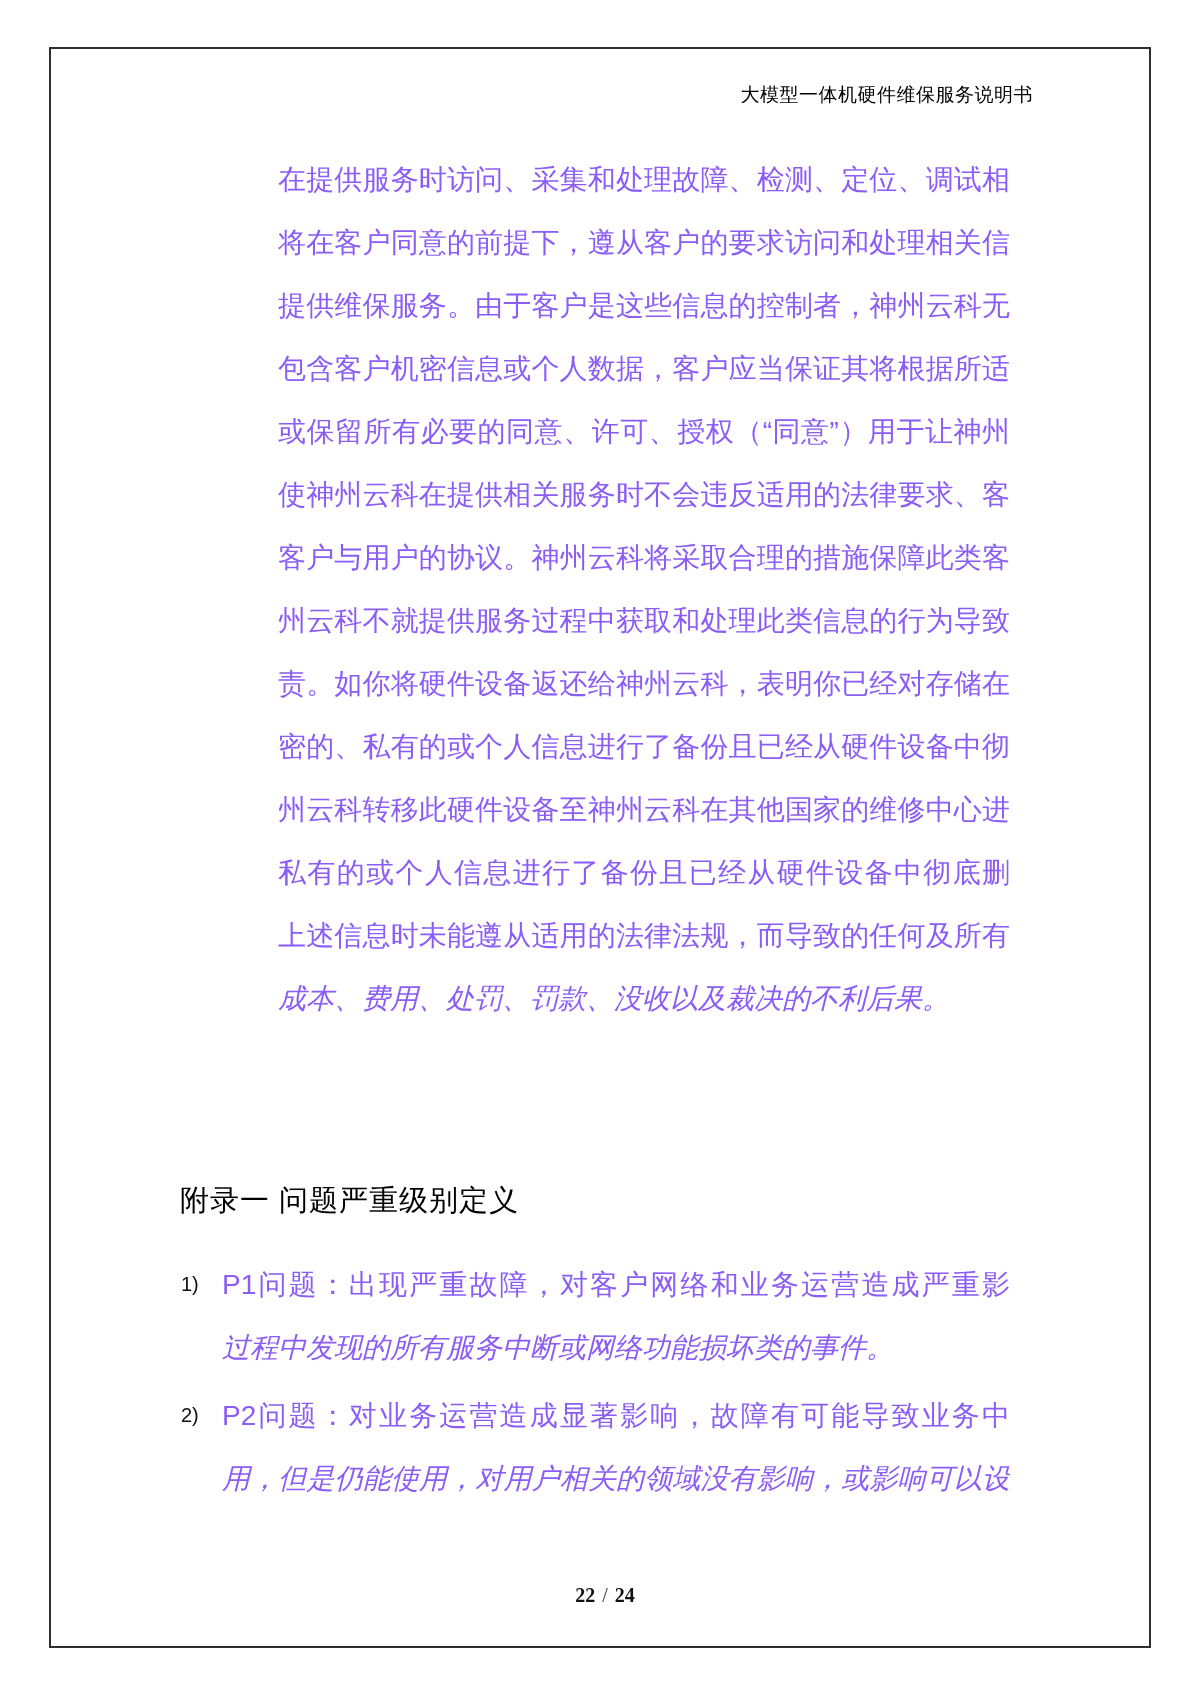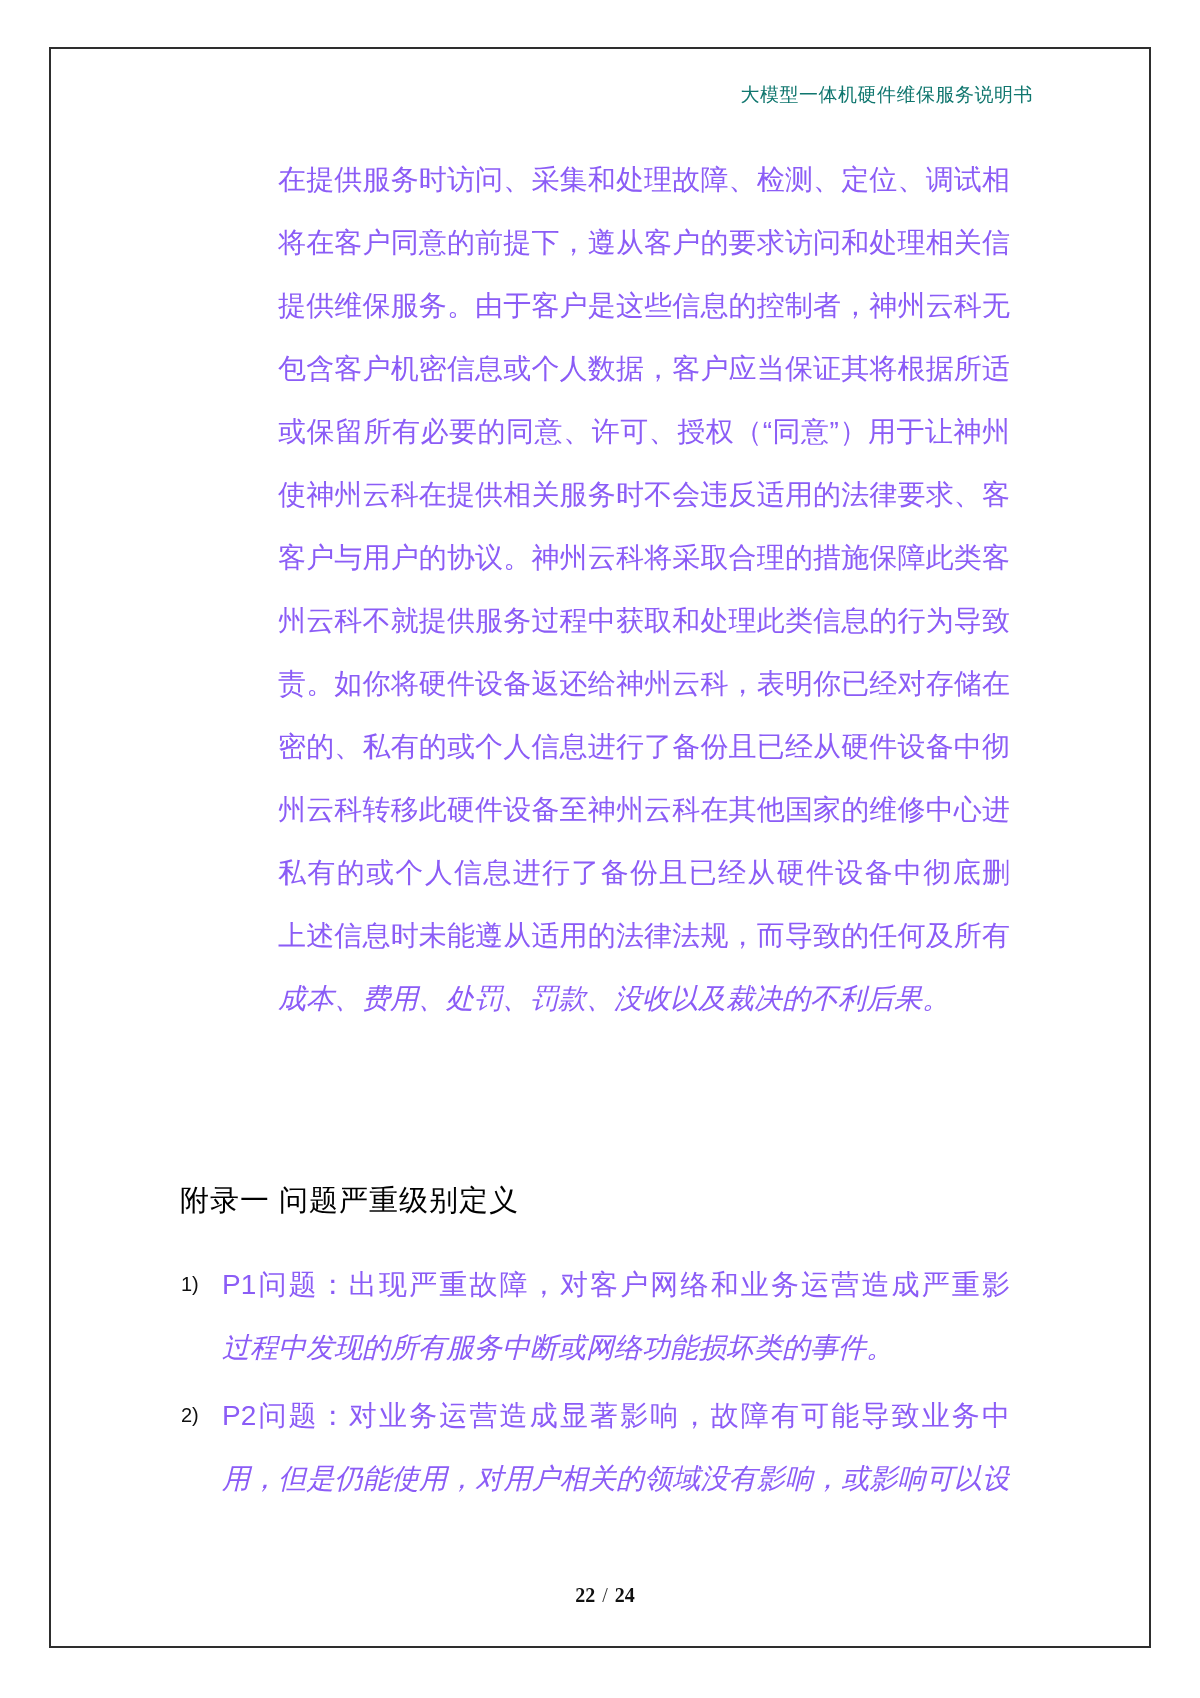--- a/index.html
+++ b/index.html
@@ -19,21 +19,21 @@
     border: 2px solid #2e2e2e;
     box-sizing: border-box;
   }
   .header-title {
     position: absolute;
     top: 84px;
     right: 167px;
     font-family: "Liberation Serif", "DejaVu Serif", serif;
     font-size: 19px;
     line-height: 22px;
-    color: #0f766e;
+    color: #000000;
     letter-spacing: 0.5px;
     white-space: nowrap;
   }
   .para-lines {
     position: absolute;
     left: 278px; top: 148px;
     width: 732px;
   }
   .jline {
     height: 63px;

